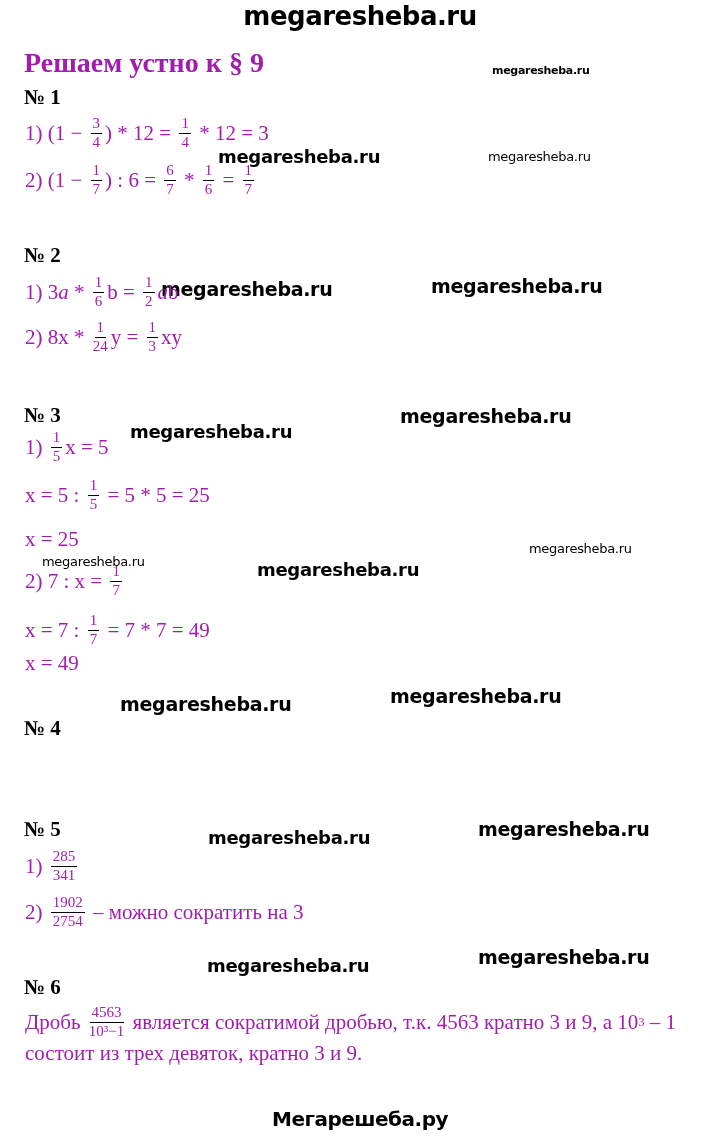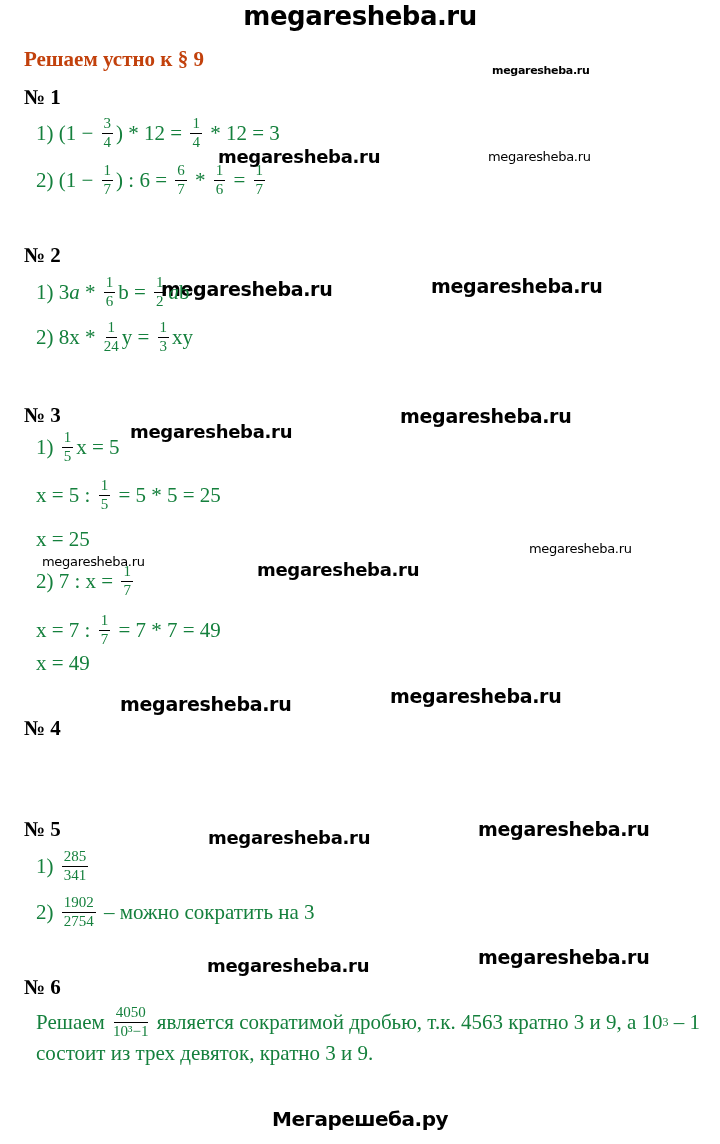--- a/index.html
+++ b/index.html
@@ -9,30 +9,30 @@
     font-family:"Liberation Serif",serif;
   }
   .site-title{
     position:absolute;left:0;right:0;top:1px;text-align:center;
     font-family:"DejaVu Sans",sans-serif;font-weight:bold;font-size:26px;
     letter-spacing:-0.5px;color:#000;
   }
   .site-title.bottom{top:auto;top:1107px;font-size:20px;}
   .page-heading{
     position:absolute;left:24px;top:47px;
-    font-weight:bold;font-size:21px;color:#c2410c;
+    font-weight:bold;font-size:28px;color:#a21caf;
   }
   .sec-num{
     position:absolute;left:24px;
     font-weight:bold;font-size:21px;color:#000;
   }
   .math{
-    position:absolute;left:36px;height:40px;
+    position:absolute;left:25px;height:40px;
     display:flex;align-items:center;
-    font-size:21px;white-space:pre;color:#15803d;
+    font-size:21px;white-space:pre;color:#a21caf;
   }
   .math.tall{height:48px;}
   .math .var{font-style:italic;}
   .math sup{font-size:12px;line-height:0;vertical-align:super;}
   .frac{
     display:inline-flex;flex-direction:column;align-items:center;
     vertical-align:middle;line-height:1.05;margin:0 3px;font-size:15px;
   }
   .frac .num{border-bottom:1.4px solid #000;padding:0 2px 1px 2px;}
   .frac .den{padding-top:1px;}
@@ -84,18 +84,18 @@
   <div class="math" style="top:610px"><span>x = 7 : </span><span class="frac"><span class="num">1</span><span class="den">7</span></span><span> = 7 * 7 = 49</span></div>
   <div class="math" style="top:643px"><span>x = 49</span></div>
 
   <div class="sec-num" style="top:716px">№ 4</div>
 
   <div class="sec-num" style="top:817px">№ 5</div>
   <div class="math tall" style="top:842px"><span>1) </span><span class="frac"><span class="num">285</span><span class="den">341</span></span></div>
   <div class="math tall" style="top:888px"><span>2) </span><span class="frac"><span class="num">1902</span><span class="den">2754</span></span><span> – можно сократить на 3</span></div>
 
   <div class="sec-num" style="top:975px">№ 6</div>
-  <div class="math tall" style="top:998px"><span>Решаем </span><span class="frac"><span class="num">4050</span><span class="den">10³−1</span></span><span> является сократимой дробью, т.к. 4563 кратно 3 и 9, а 10</span><sup>3</sup><span> – 1</span></div>
+  <div class="math tall" style="top:998px"><span>Дробь </span><span class="frac"><span class="num">4563</span><span class="den">10³−1</span></span><span> является сократимой дробью, т.к. 4563 кратно 3 и 9, а 10</span><sup>3</sup><span> – 1</span></div>
   <div class="math" style="top:1033px"><span>состоит из трех девяток, кратно 3 и 9.</span></div>
 
   <div class="site-title bottom">Мегарешеба.ру</div>
 
 </main>
 
 </body></html>

